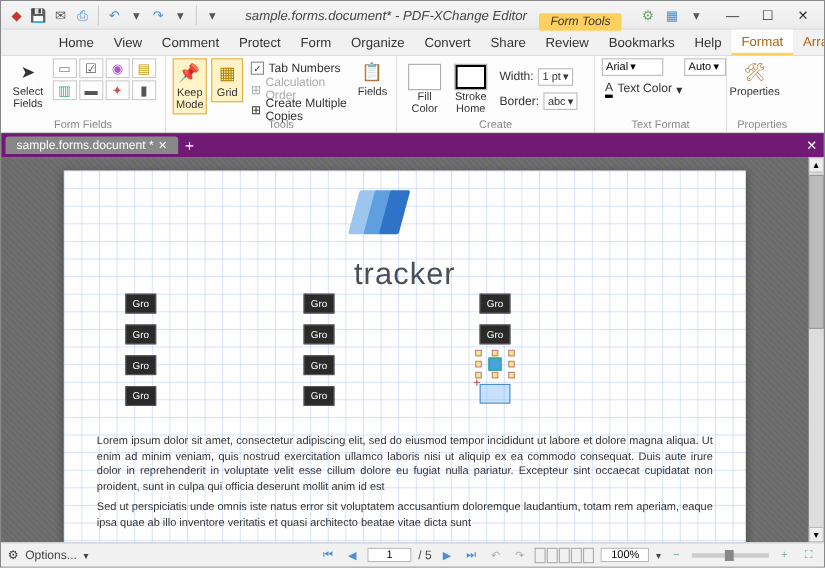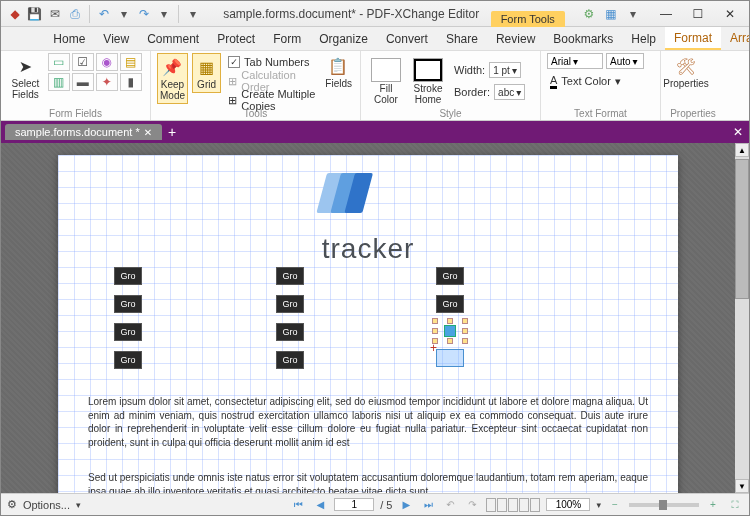--- a/index.html
+++ b/index.html
@@ -3,21 +3,21 @@
 <meta charset="utf-8">
 <style>
 * { margin: 0; padding: 0; box-sizing: border-box; font-family: "Segoe UI", Arial, sans-serif; }
 body { width: 750px; height: 516px; background: #fff; overflow: hidden; position: relative; border: 1px solid #888; }
 
 
 .titlebar { height: 26px; background: linear-gradient(#f5f5f5,#ececec); display: flex; align-items: center; border-bottom: 1px solid #ccc; }
 .qat { display: flex; align-items: center; gap: 4px; padding: 0 6px; }
 .qat-icon { width: 16px; height: 16px; display: flex; align-items: center; justify-content: center; font-size: 12px; color: #555; }
 .qat-sep { width: 1px; height: 18px; background: #ccc; margin: 0 2px; }
-.title-text { flex: 1; text-align: center; font-size: 12px; color: #444; }
+.title-text { flex: 1; text-align: center; font-size: 12px; color: #444; font-style: italic; }
 .form-tools-tag { background: #ffd060; color: #333; font-size: 11px; padding: 2px 10px; margin-left: 8px; border-radius: 2px 2px 0 0; position: relative; top: 5px; }
 .win-controls { display: flex; gap: 2px; padding-right: 4px; }
 .win-btn { width: 30px; height: 20px; display: flex; align-items: center; justify-content: center; font-size: 12px; color: #333; }
 .title-right-icons { display: flex; gap: 6px; margin-right: 10px; }
 
 
 .menubar { height: 24px; background: #f1f1f1; display: flex; align-items: stretch; border-bottom: 1px solid #ddd; font-size: 12px; }
 .file-tab { background: #c0392b; color: #fff; padding: 0 12px; display: flex; align-items: center; margin-top: 48px; }
 .menu-tab { padding: 0 9px; display: flex; align-items: center; color: #333; cursor: default; }
 .menu-tab.active1 { color: #b0640a; border-bottom: 2px solid #ffd060; background: #fff; }
@@ -204,27 +204,27 @@
         <div class="small-btn">
           <span class="label-inline">Width:</span>
           <span class="dd"><span>1 pt</span> ▾</span>
         </div>
         <div class="small-btn">
           <span class="label-inline">Border:</span>
           <span class="dd"><span>abc</span> ▾</span>
         </div>
       </div>
     </div>
-    <div class="ribbon-group-label">Style</div>
+    <div class="ribbon-group-label">Create</div>
   </div>
 
   <div class="ribbon-group" style="width:120px">
     <div class="rg-body">
       <div class="small-btn-col" style="gap:3px">
-        <div style="display:flex;gap:3px">
+        <div style="display:flex;gap:19px">
           <span class="dd" style="width:56px"><span>Arial</span> ▾</span>
           <span class="dd" style="width:38px"><span>Auto</span> ▾</span>
         </div>
         <div class="small-btn">
           <span style="border-bottom:3px solid #000">A</span>
           <span>Text Color</span> ▾
         </div>
       </div>
     </div>
     <div class="ribbon-group-label">Text Format</div>
@@ -285,21 +285,21 @@
         <div class="h" style="top:7px;left:-3px"></div>
           <div class="h" style="top:7px;right:-3px"></div>
         <div class="h" style="bottom:-3px;left:-3px"></div>
           <div class="h" style="bottom:-3px;left:12px"></div>
           <div class="h" style="bottom:-3px;right:-3px"></div>
       </div>
       <div class="ghost" style="top:194px;left:378px"></div>
       <div style="position:absolute;top:186px;left:372px;color:#c0392b;font-size:12px">+</div>
 
       <div class="bodytext" style="top:240px">Lorem ipsum dolor sit amet, consectetur adipiscing elit, sed do eiusmod tempor incididunt ut labore et dolore magna aliqua. Ut enim ad minim veniam, quis nostrud exercitation ullamco laboris nisi ut aliquip ex ea commodo consequat. Duis aute irure dolor in reprehenderit in voluptate velit esse cillum dolore eu fugiat nulla pariatur. Excepteur sint occaecat cupidatat non proident, sunt in culpa qui officia deserunt mollit anim id est</div>
-      <div class="bodytext" style="top:316px">Sed ut perspiciatis unde omnis iste natus error sit voluptatem accusantium doloremque laudantium, totam rem aperiam, eaque ipsa quae ab illo inventore veritatis et quasi architecto beatae vitae dicta sunt</div>
+      <div class="bodytext" style="top:300px">Sed ut perspiciatis unde omnis iste natus error sit voluptatem accusantium doloremque laudantium, totam rem aperiam, eaque ipsa quae ab illo inventore veritatis et quasi architecto beatae vitae dicta sunt</div>
     </div>
   </div>
   <div class="scrollbar-v">
     <div class="sb-btn">▲</div>
     <div class="sb-thumb" style="flex:0 0 140px;margin-top:2px"></div>
     <div style="flex:1"></div>
     <div class="sb-btn">▼</div>
   </div>
 </div>
 

